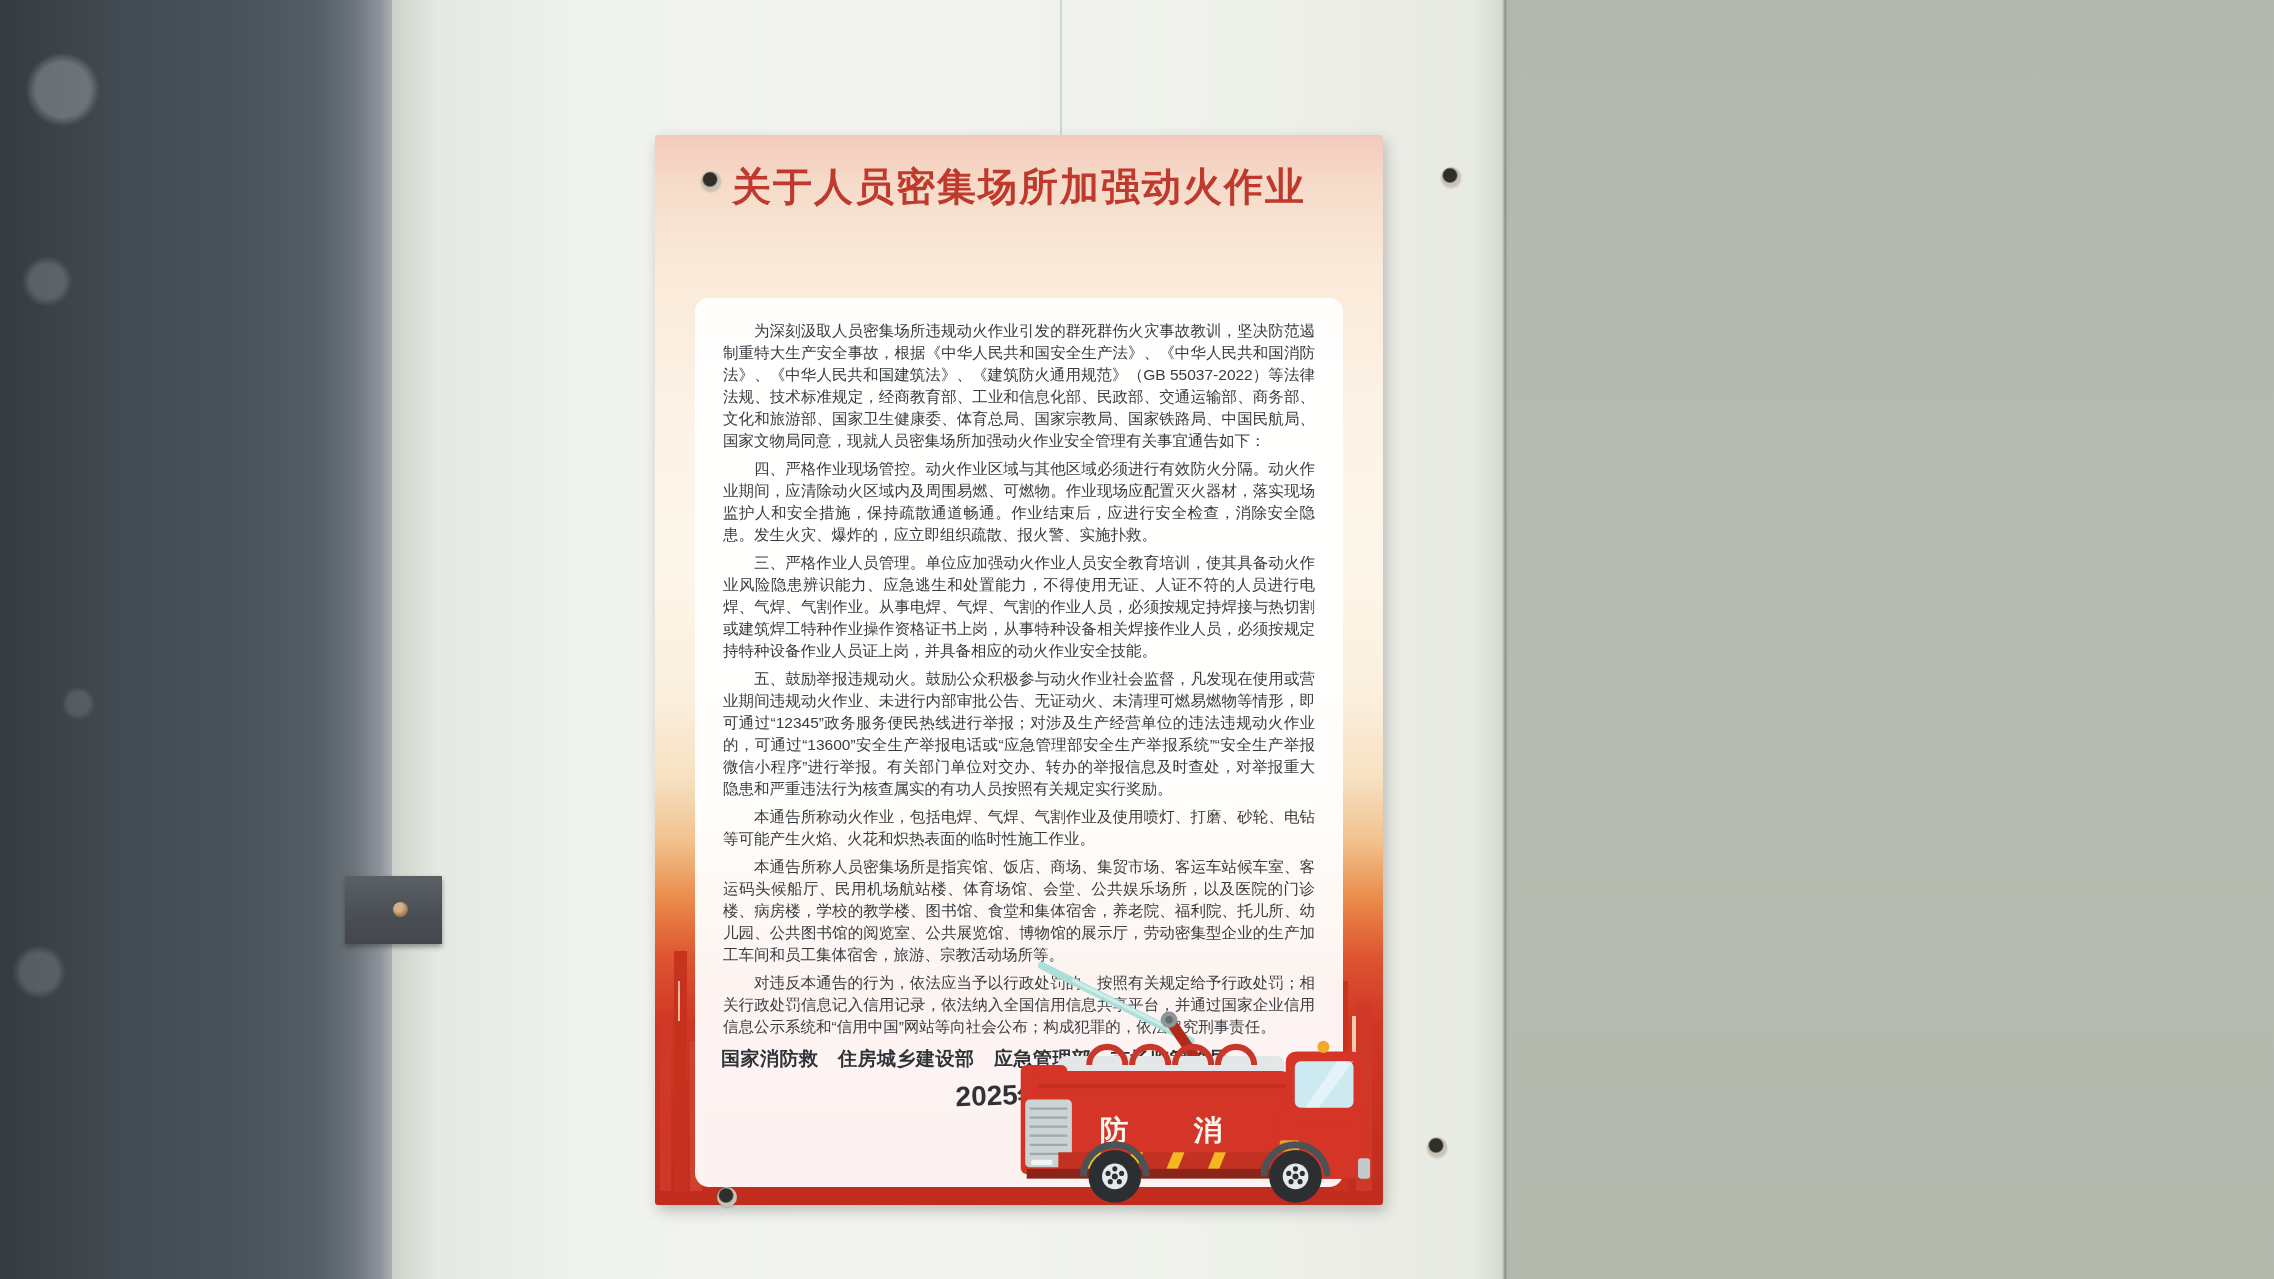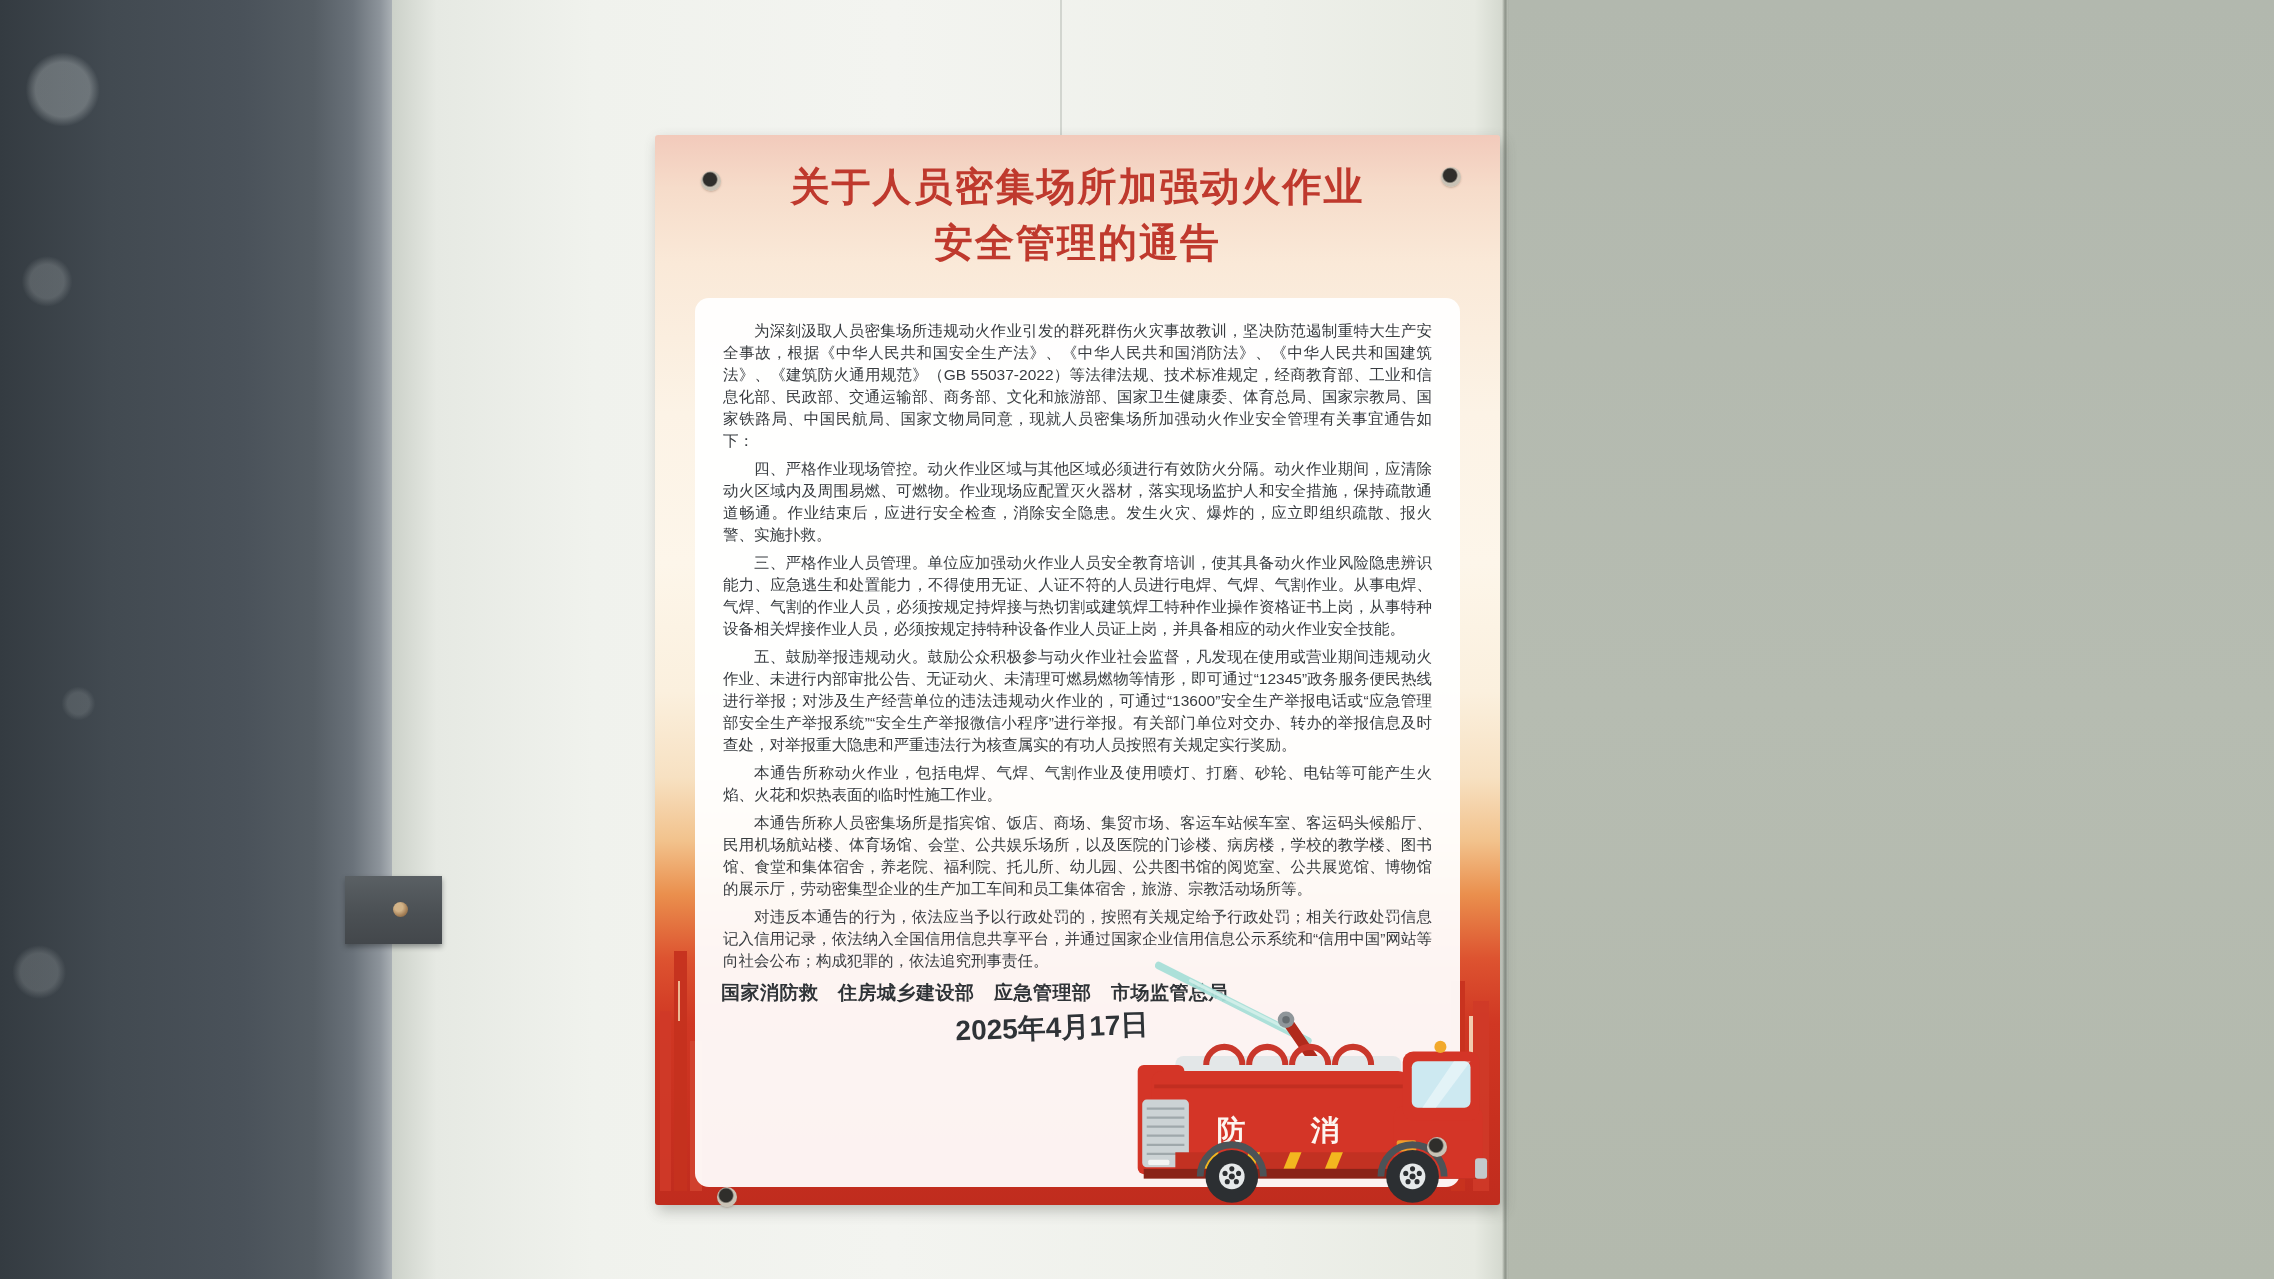--- a/index.html
+++ b/index.html
@@ -22,21 +22,21 @@
       radial-gradient(circle at 12% 22%, rgba(210,216,216,.22) 0 1.6%, transparent 2.4%),
       radial-gradient(circle at 20% 55%, rgba(205,212,212,.16) 0 1.4%, transparent 2.2%),
       radial-gradient(circle at 10% 76%, rgba(210,216,216,.20) 0 1.8%, transparent 2.6%),
       linear-gradient(90deg,#343b41 0%,#424a51 28%,#4a525a 62%,#555d64 80%,#6a727a 90%,#8d949b 97%,#aab0b5 100%);}
   .door-bracket{position:absolute;left:345px;top:876px;width:97px;height:68px;
     background:linear-gradient(180deg,#5a6064,#4b5054 55%,#43474b);
     box-shadow:0 3px 5px rgba(40,44,46,.45);}
   .door-bracket .screw{position:absolute;left:48px;top:26px;width:15px;height:15px;border-radius:50%;
     background:radial-gradient(circle at 38% 35%,#d2b388 0 30%,#a8835a 60%,#6d4f30 100%);}
   
-  .poster{position:absolute;left:655px;top:135px;width:845px;height:1070px;
+  .poster{position:absolute;left:655px;top:135px;width:728px;height:1070px;
     background:linear-gradient(180deg,
       #f2cabb 0%,#f6dcca 5%,#fae9d8 12%,#fcf3e6 26%,#fdf6ea 40%,
       #fbf0de 52%,#f7e1c2 60%,#f2c28c 66%,#ea8f4d 71%,#dd5330 77%,#d03723 83%,#c8301f 92%,#c02c1e 100%);
     box-shadow:3px 6px 14px rgba(70,72,66,.30);
     border-radius:3px;}
   .poster-title{position:absolute;left:0;right:0;top:24px;text-align:center;
     color:#bf392d;font-weight:700;font-size:39px;line-height:56px;letter-spacing:2px;}
   .grommet{position:absolute;width:20px;height:20px;border-radius:50%;
     background:radial-gradient(circle at 45% 42%,#2f2e2b 0 40%,#c9c2b5 50% 74%,#a39c90 100%);
     box-shadow:0 1px 2px rgba(120,90,70,.35);}
@@ -76,21 +76,20 @@
     <rect x="20" y="90" width="2" height="40" fill="#f6d9b0" opacity=".8"></rect>
   </svg>
   <svg class="skyline right" width="50" height="250" viewBox="0 0 50 250">
     <rect x="4" y="40" width="14" height="210" fill="#c8331f" opacity=".95"></rect>
     <rect x="22" y="75" width="4" height="100" fill="#f8e6c8" opacity=".85"></rect>
     <rect x="26" y="60" width="16" height="190" fill="#cf3a28" opacity=".9"></rect>
   </svg>
 
   <div class="poster-title">
     <div>关于人员密集场所加强动火作业</div>
-    <div>安全管理的通告</div>
   </div>
 
   <div class="text-panel">
     <div class="body-copy">
         <p>为深刻汲取人员密集场所违规动火作业引发的群死群伤火灾事故教训，坚决防范遏制重特大生产安全事故，根据《中华人民共和国安全生产法》、《中华人民共和国消防法》、《中华人民共和国建筑法》、《建筑防火通用规范》（GB 55037-2022）等法律法规、技术标准规定，经商教育部、工业和信息化部、民政部、交通运输部、商务部、文化和旅游部、国家卫生健康委、体育总局、国家宗教局、国家铁路局、中国民航局、国家文物局同意，现就人员密集场所加强动火作业安全管理有关事宜通告如下：</p>
         <p>四、严格作业现场管控。动火作业区域与其他区域必须进行有效防火分隔。动火作业期间，应清除动火区域内及周围易燃、可燃物。作业现场应配置灭火器材，落实现场监护人和安全措施，保持疏散通道畅通。作业结束后，应进行安全检查，消除安全隐患。发生火灾、爆炸的，应立即组织疏散、报火警、实施扑救。</p>
         <p>三、严格作业人员管理。单位应加强动火作业人员安全教育培训，使其具备动火作业风险隐患辨识能力、应急逃生和处置能力，不得使用无证、人证不符的人员进行电焊、气焊、气割作业。从事电焊、气焊、气割的作业人员，必须按规定持焊接与热切割或建筑焊工特种作业操作资格证书上岗，从事特种设备相关焊接作业人员，必须按规定持特种设备作业人员证上岗，并具备相应的动火作业安全技能。</p>
         <p>五、鼓励举报违规动火。鼓励公众积极参与动火作业社会监督，凡发现在使用或营业期间违规动火作业、未进行内部审批公告、无证动火、未清理可燃易燃物等情形，即可通过“12345”政务服务便民热线进行举报；对涉及生产经营单位的违法违规动火作业的，可通过“13600”安全生产举报电话或“应急管理部安全生产举报系统”“安全生产举报微信小程序”进行举报。有关部门单位对交办、转办的举报信息及时查处，对举报重大隐患和严重违法行为核查属实的有功人员按照有关规定实行奖励。</p>
         <p>本通告所称动火作业，包括电焊、气焊、气割作业及使用喷灯、打磨、砂轮、电钻等可能产生火焰、火花和炽热表面的临时性施工作业。</p>
         <p>本通告所称人员密集场所是指宾馆、饭店、商场、集贸市场、客运车站候车室、客运码头候船厅、民用机场航站楼、体育场馆、会堂、公共娱乐场所，以及医院的门诊楼、病房楼，学校的教学楼、图书馆、食堂和集体宿舍，养老院、福利院、托儿所、幼儿园、公共图书馆的阅览室、公共展览馆、博物馆的展示厅，劳动密集型企业的生产加工车间和员工集体宿舍，旅游、宗教活动场所等。</p>

